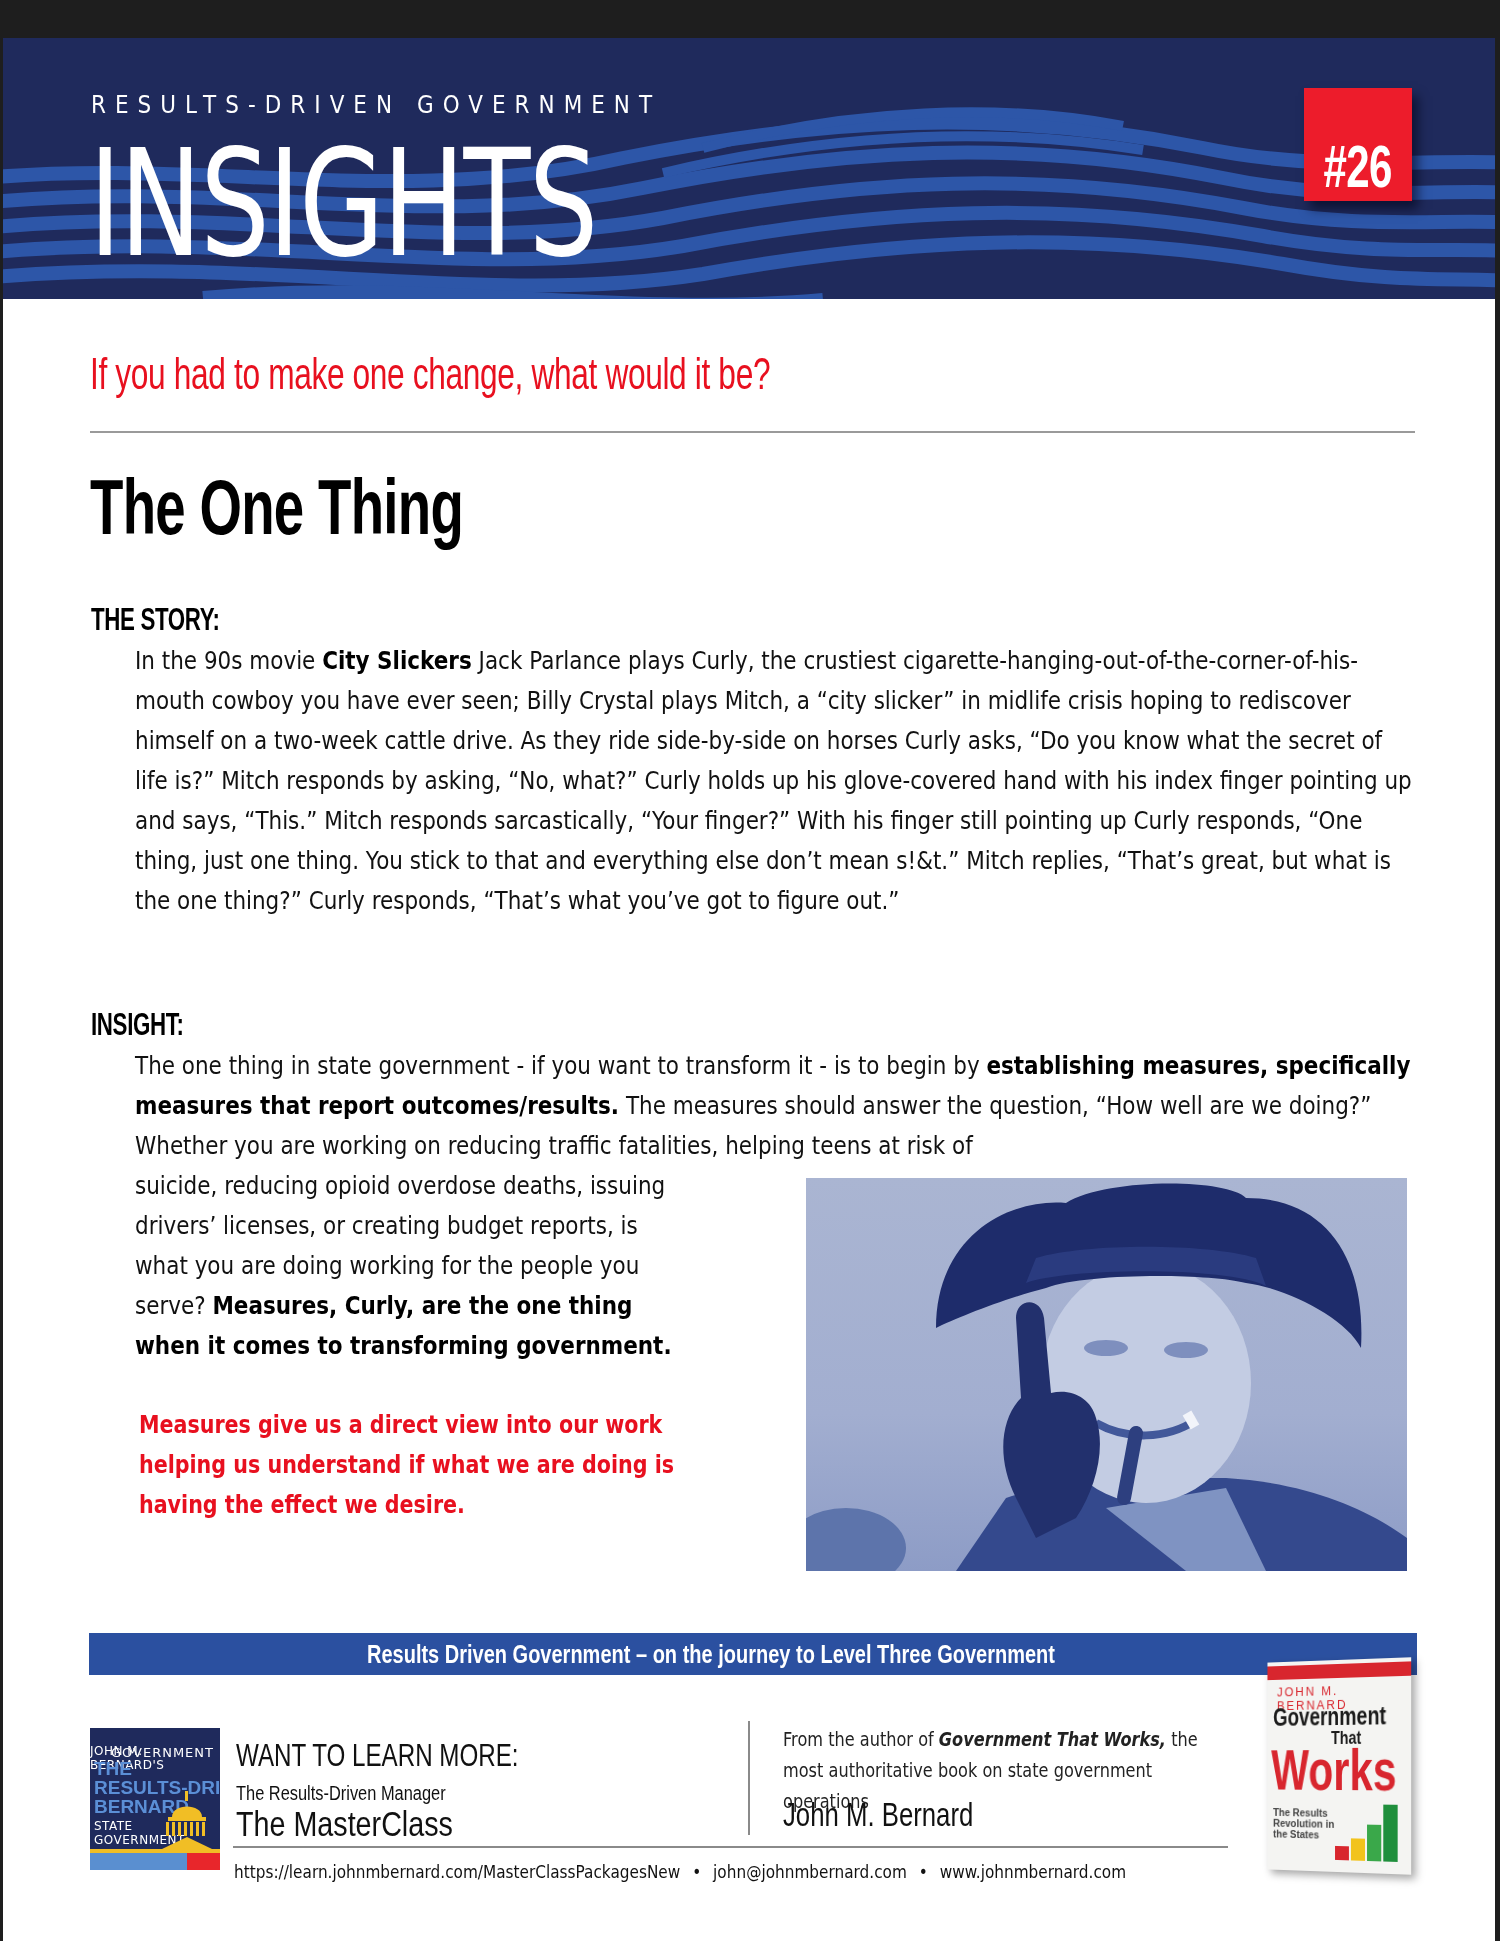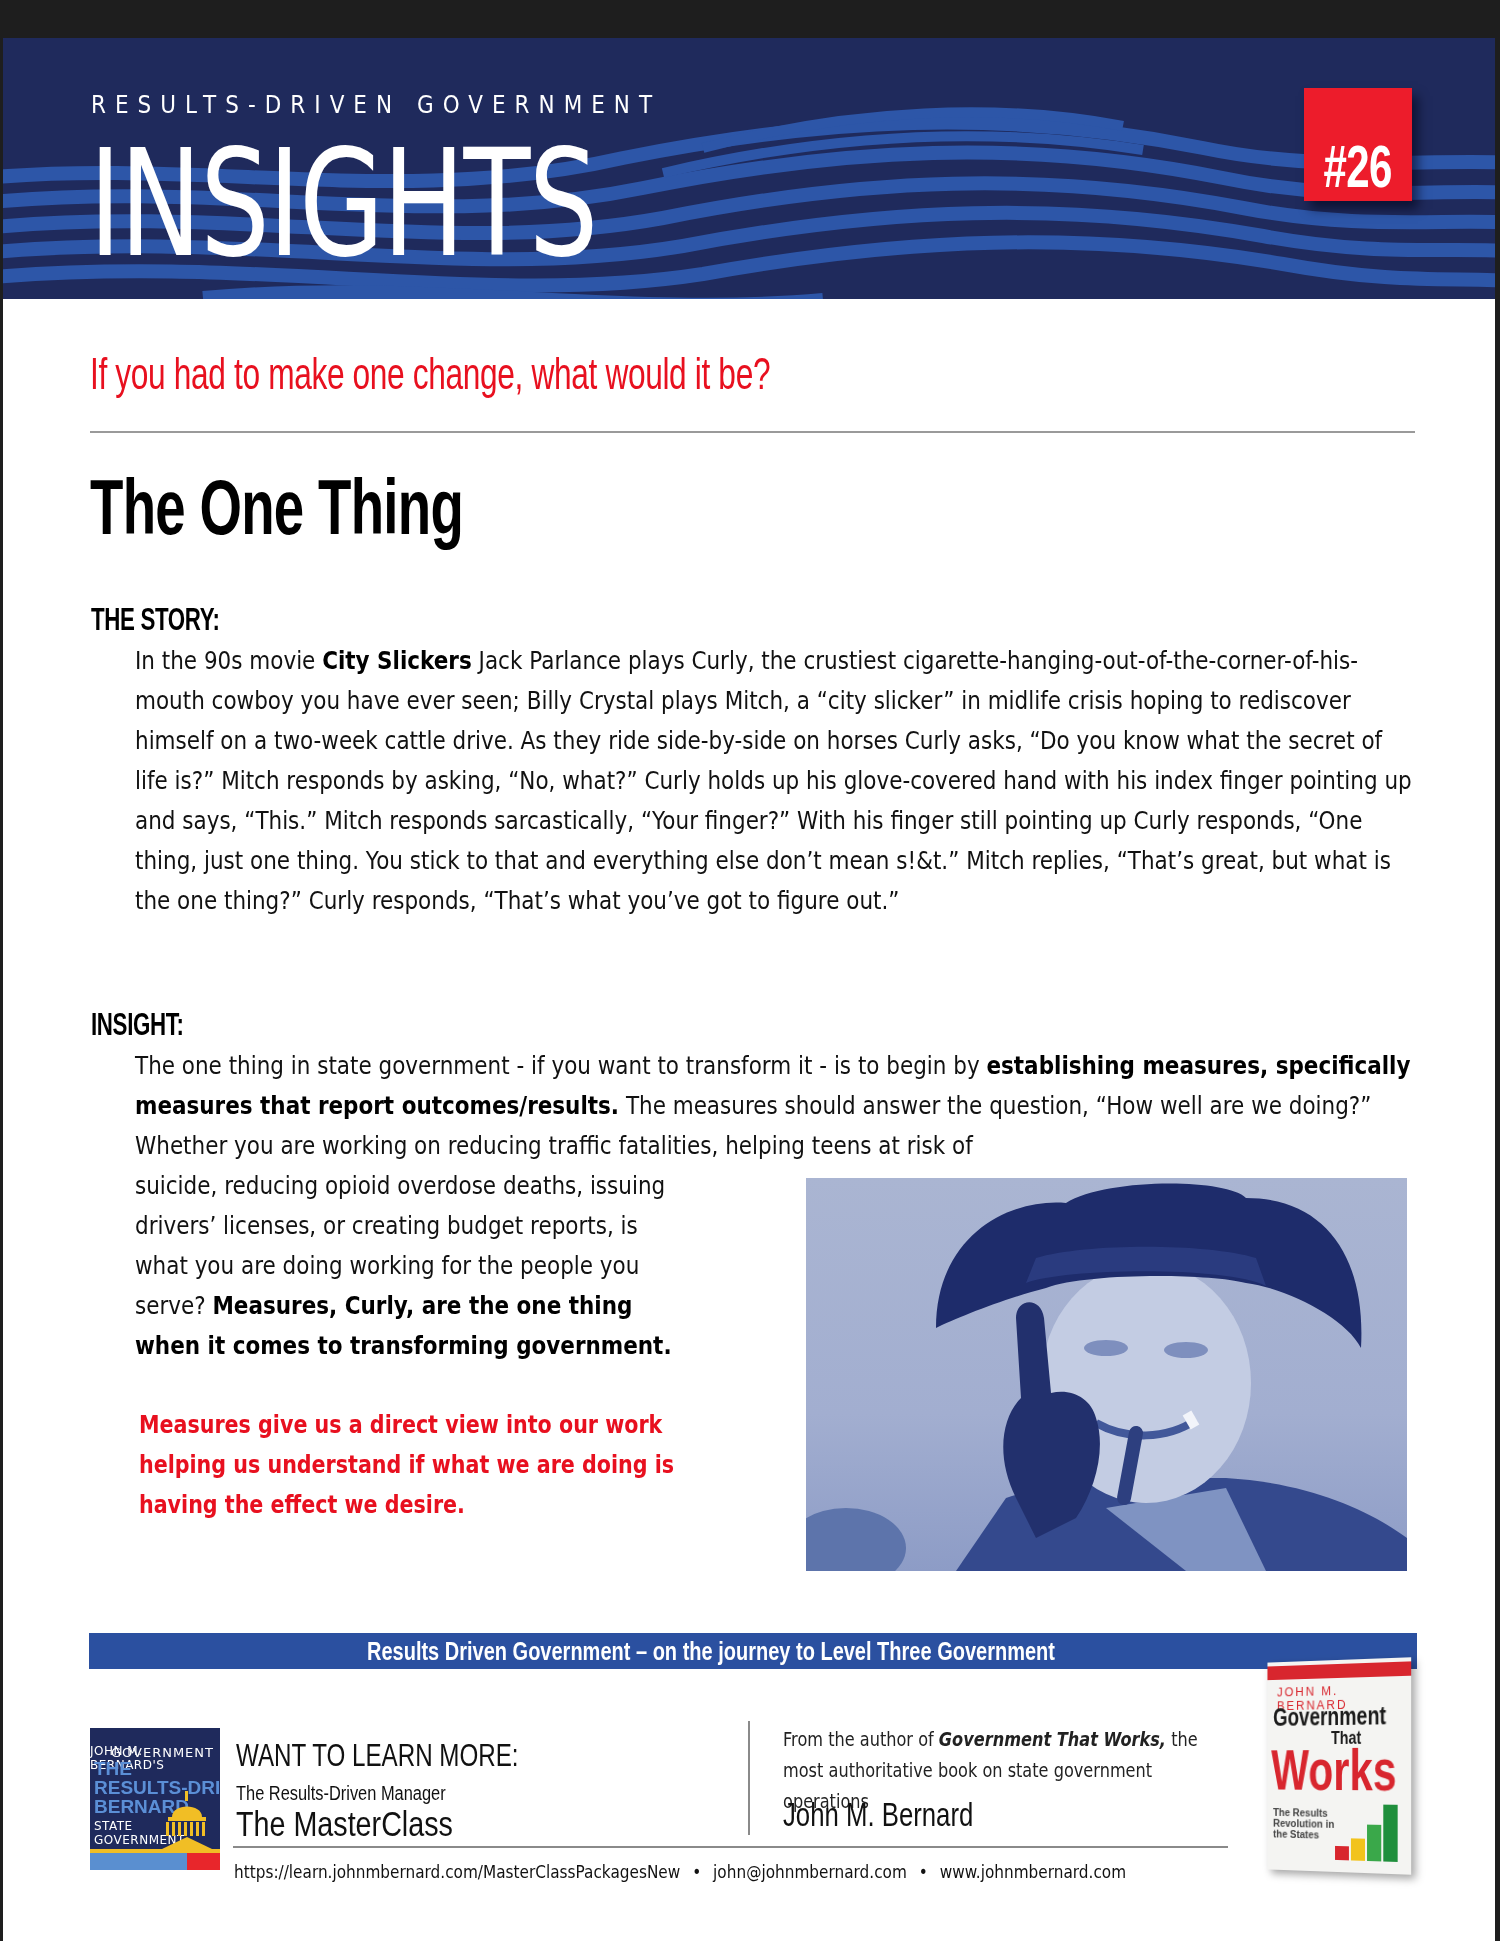--- a/index.html
+++ b/index.html
@@ -69,21 +69,21 @@
       font-family: "DejaVu Sans", sans-serif; font-weight: bold; font-size: 24px; line-height: 40px;
       transform: scaleX(0.86); transform-origin: left top;
     }
     .photo {
       position: absolute; left: 803px; top: 1140px; width: 601px; height: 393px;
       background: linear-gradient(180deg, #aab5d2 0%, #a2aed0 60%, #8d9cc6 100%);
       overflow: hidden;
     }
     
     .banner {
-      position: absolute; left: 86px; top: 1595px; width: 1328px; height: 36px;
+      position: absolute; left: 86px; top: 1595px; width: 1328px; height: 42px;
       background: #2b50a0; display: flex; align-items: center; justify-content: center;
       padding-right: 84px;
     }
     .banner span {
       color: #fff; font-family: "Liberation Sans", sans-serif; font-weight: bold; font-size: 25px;
       display: inline-block; transform: scaleX(0.8); white-space: nowrap;
     }
     .mc-logo {
       position: absolute; left: 87px; top: 1690px; width: 130px; height: 142px;
       background: #1f2a5c; overflow: hidden;

